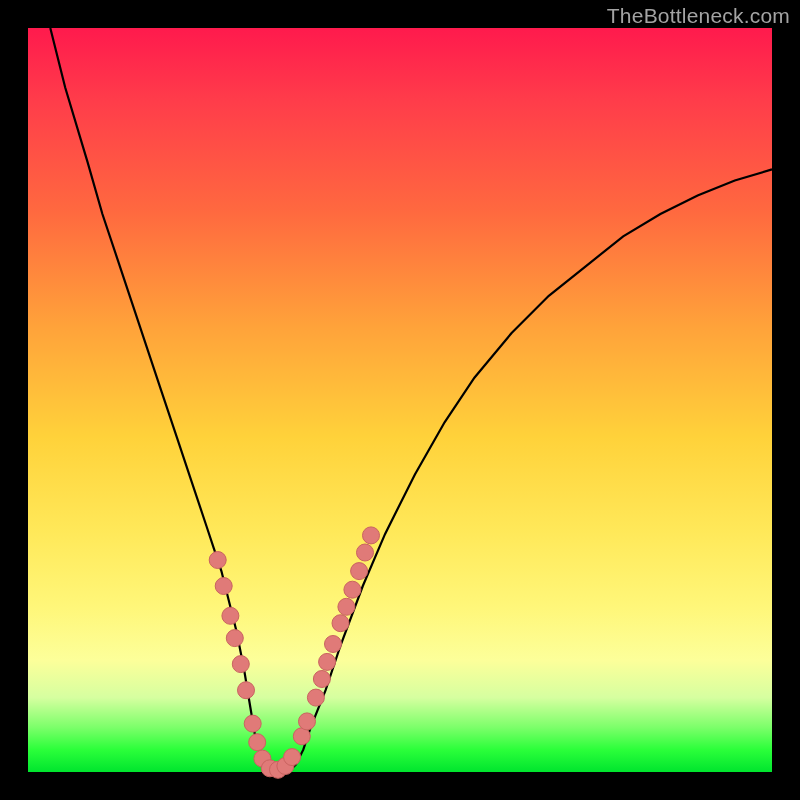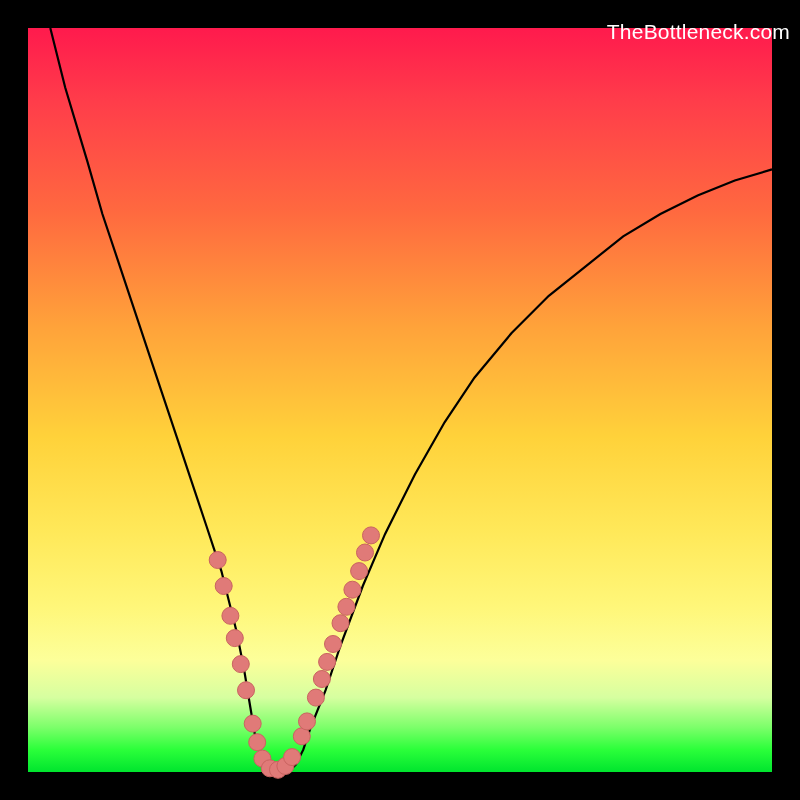--- a/index.html
+++ b/index.html
@@ -39,26 +39,25 @@
       #d6ffa0 90%,
       #7cff6a 94%,
       #2bff3a 97%,
       #00e52e 100%
     );
   }
   .watermark {
     position: absolute;
     top: 4px;
     right: 10px;
-    color: #ffffff;
+    color: #a3a3a3;
     font-size: 21px;
     letter-spacing: 0.2px;
     font-weight: 500;
     user-select: none;
-    margin-top: 16px;
   }
   svg.curve-layer {
     position: absolute;
     left: 0;
     top: 0;
     width: 744px;
     height: 744px;
     overflow: visible;
   }
 </style>

